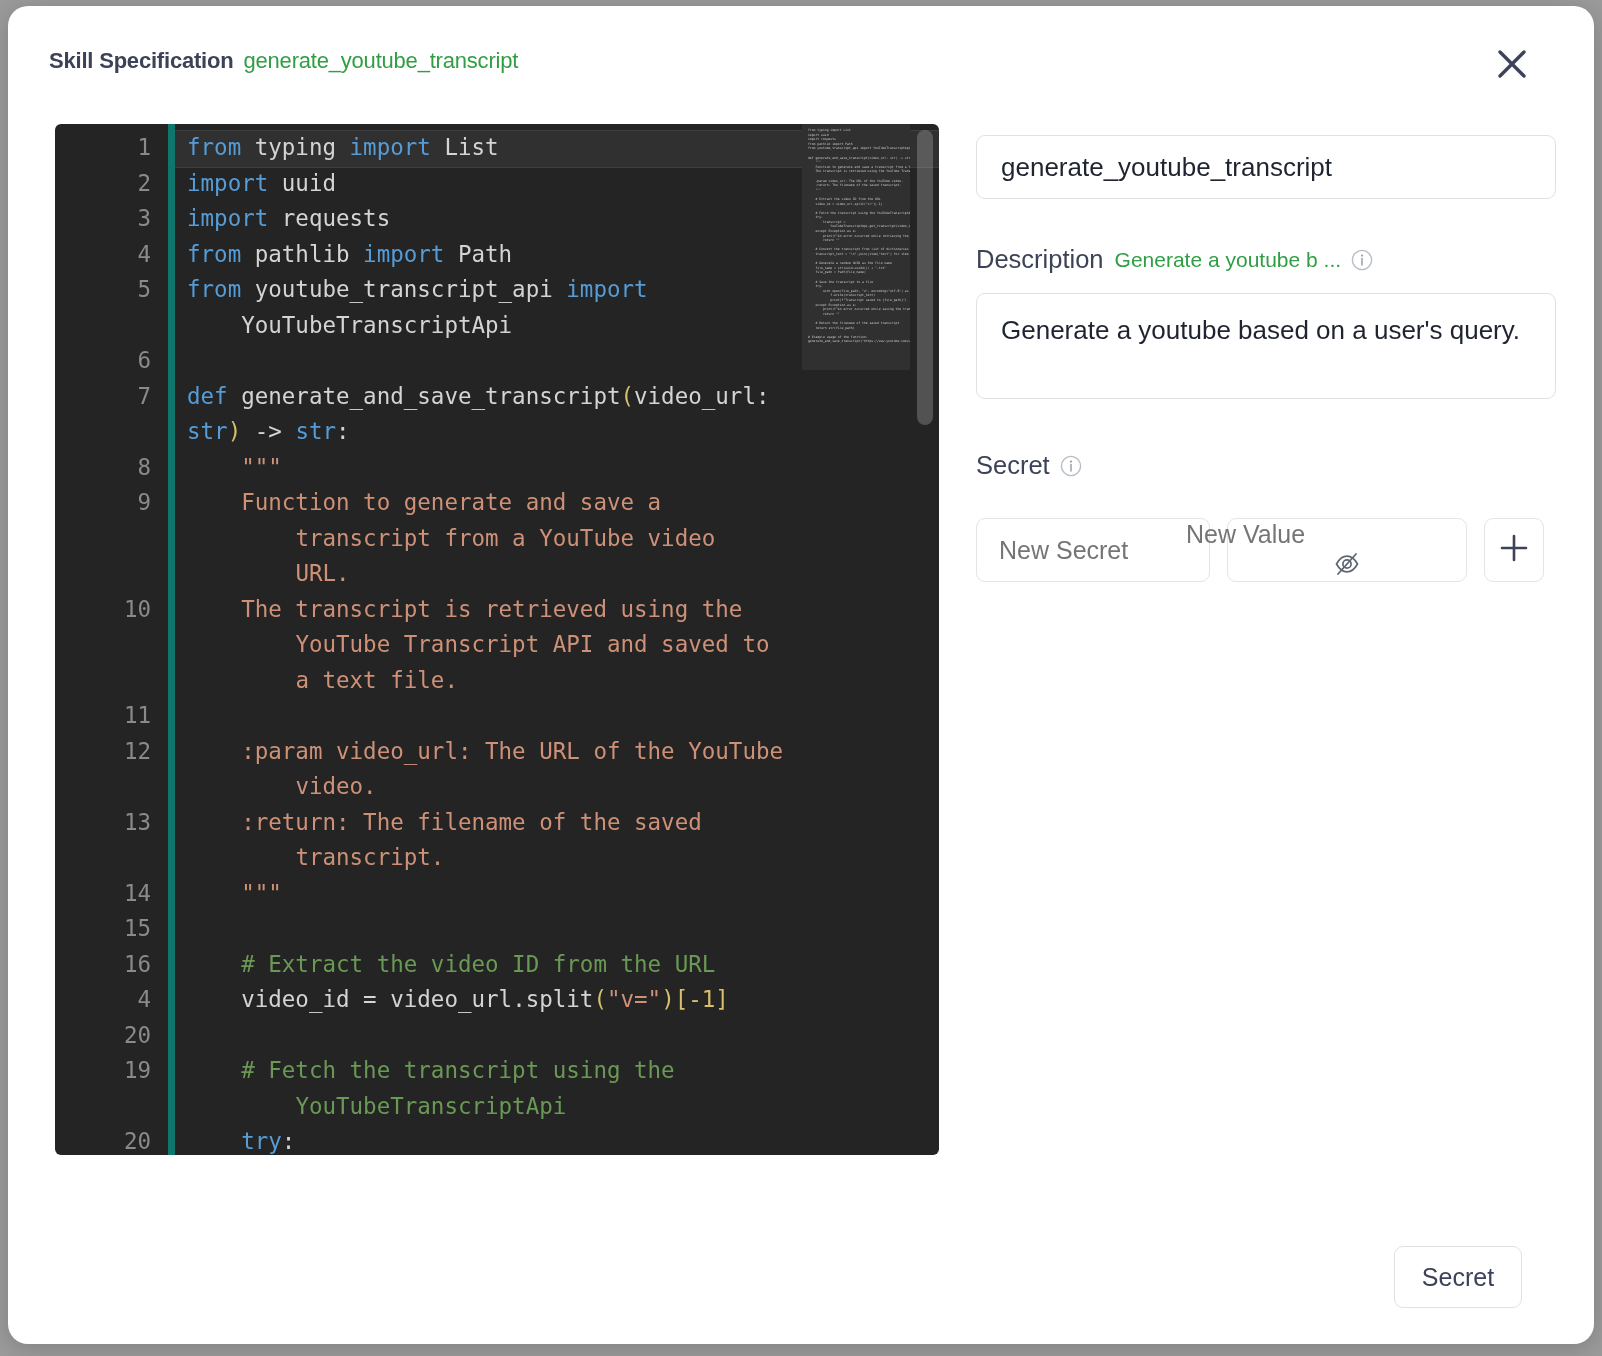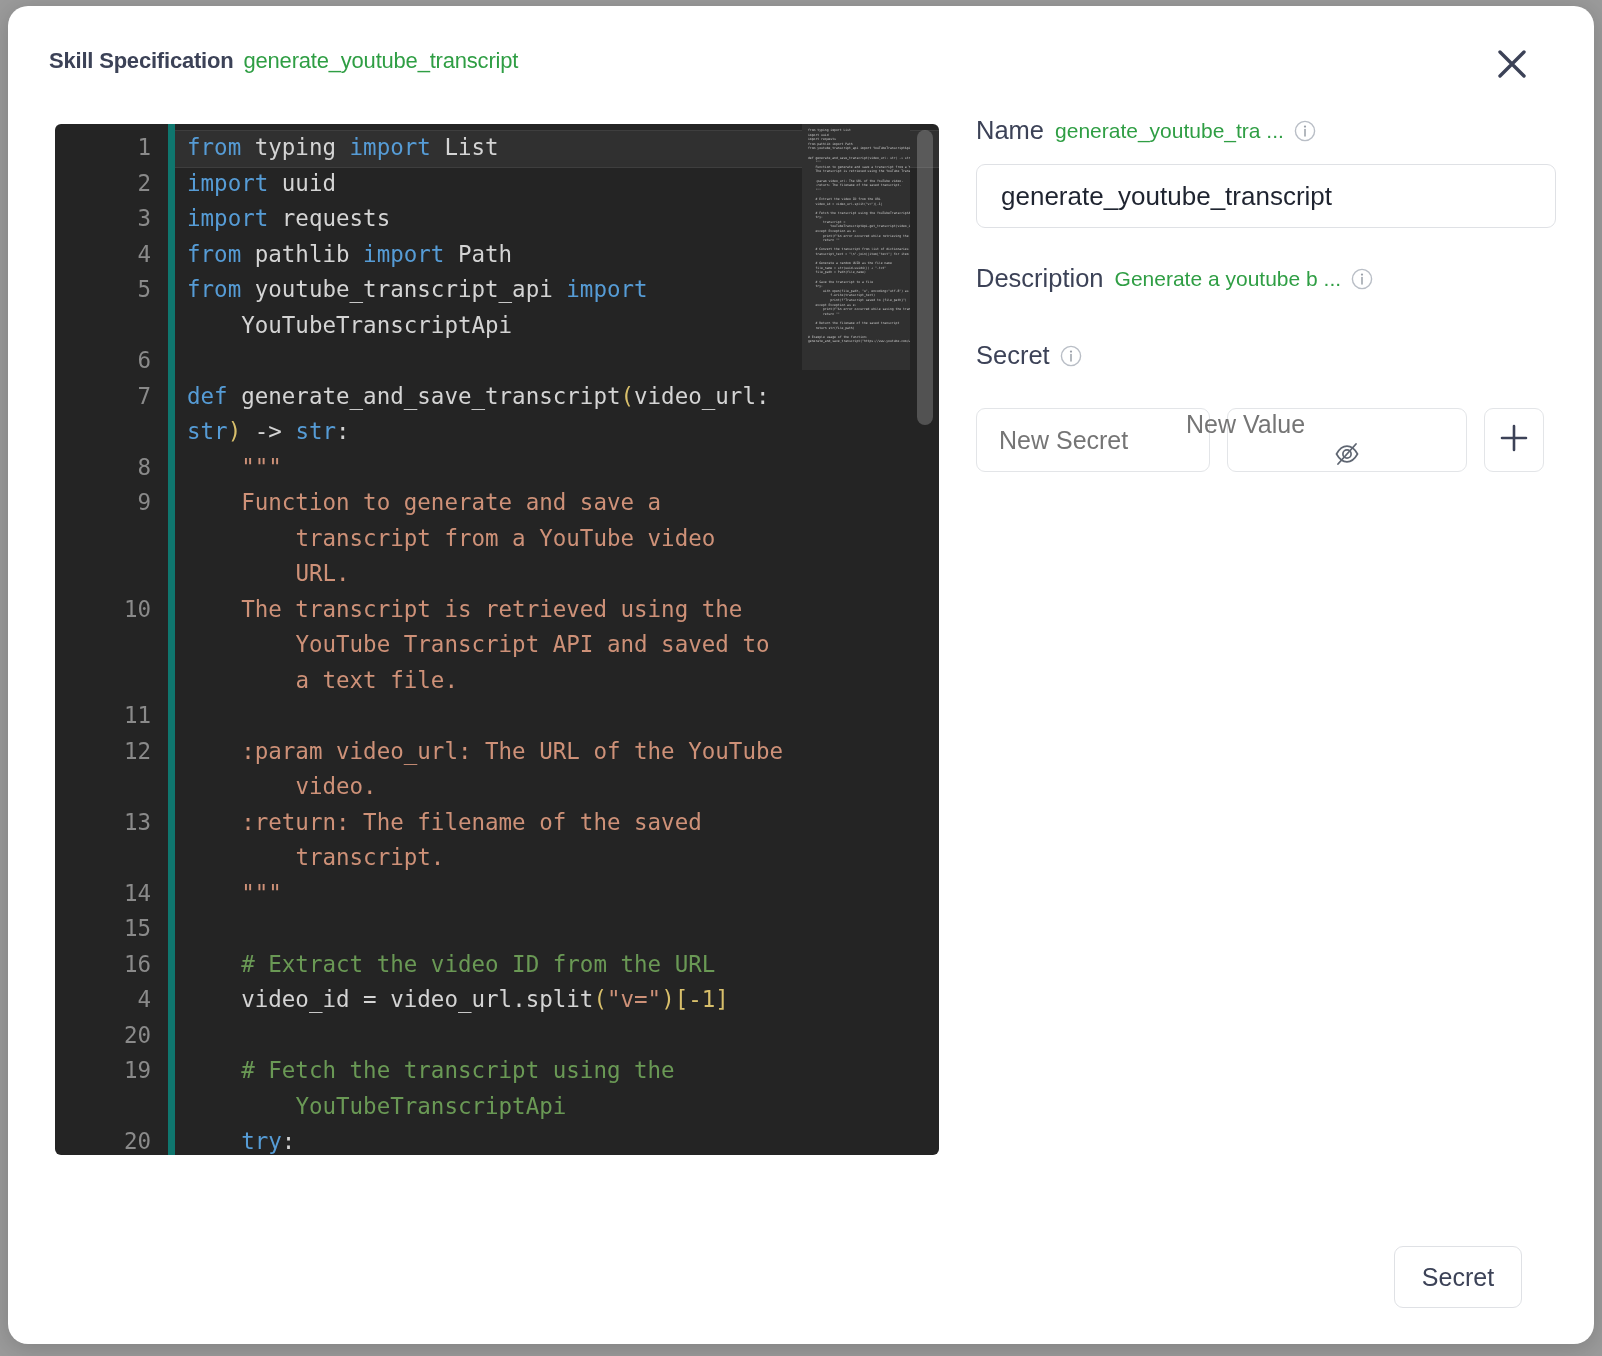--- a/index.html
+++ b/index.html
@@ -164,21 +164,21 @@
     border-radius: 9px;
     background: #fff;
     font-size: 26px;
     line-height: 41px;
     color: #1f2430;
     padding: 16px 24px;
     font-family: "Liberation Sans", sans-serif;
     resize: none;
     outline: none;
   }
-  #desc-group { margin-top: 36px; }
+  #desc-group { margin-top: 46px; }
   #secrets-group { margin-top: 48px; }
   #secrets-row {
     margin-top: 38px;
     display: flex; align-items: center; gap: 17px;
   }
   .secret-box {
     height: 64px;
     border: 1px solid #e3e5e8;
     border-radius: 9px;
     display: flex; align-items: center;
@@ -314,46 +314,36 @@
 </div>
     </div>
     <div id="scrollbar-track">
       <div id="scrollbar-thumb"></div>
     </div>
   </div>
 
   <div id="panel">
 
     <div id="name-group">
-      <div class="field-label">
-        <span>Name</span>
-        <span class="hint">generate_youtube_tra ...</span>
-        <span class="info-icon">
-          <svg width="22" height="22" viewBox="0 0 22 22">
-            <circle cx="11" cy="11" r="9.6" fill="none" stroke="#b9bec6" stroke-width="1.4"></circle>
-            <circle cx="11" cy="6.6" r="1.15" fill="#9aa0a9"></circle>
-            <path d="M11 9.4 L11 16" stroke="#9aa0a9" stroke-width="1.5" stroke-linecap="round"></path>
-          </svg>
-        </span>
-      </div>
       <input class="text-input" id="name-input" value="generate_youtube_transcript" style="">
     </div>
 
     <div id="desc-group">
       <div class="field-label">
         <span>Description</span>
         <span class="hint">Generate a youtube b ...</span>
         <span class="info-icon">
           <svg width="22" height="22" viewBox="0 0 22 22">
             <circle cx="11" cy="11" r="9.6" fill="none" stroke="#b9bec6" stroke-width="1.4"></circle>
             <circle cx="11" cy="6.6" r="1.15" fill="#9aa0a9"></circle>
             <path d="M11 9.4 L11 16" stroke="#9aa0a9" stroke-width="1.5" stroke-linecap="round"></path>
           </svg>
         </span>
       </div>
+      <textarea class="text-area" id="desc-input" style="">Generate a youtube based on a user's query.</textarea>
     </div>
 
     <div id="secrets-group">
       <div class="field-label">
         <span>Secret</span>
         <span class="info-icon">
           <svg width="22" height="22" viewBox="0 0 22 22">
             <circle cx="11" cy="11" r="9.6" fill="none" stroke="#b9bec6" stroke-width="1.4"></circle>
             <circle cx="11" cy="6.6" r="1.15" fill="#9aa0a9"></circle>
             <path d="M11 9.4 L11 16" stroke="#9aa0a9" stroke-width="1.5" stroke-linecap="round"></path>

